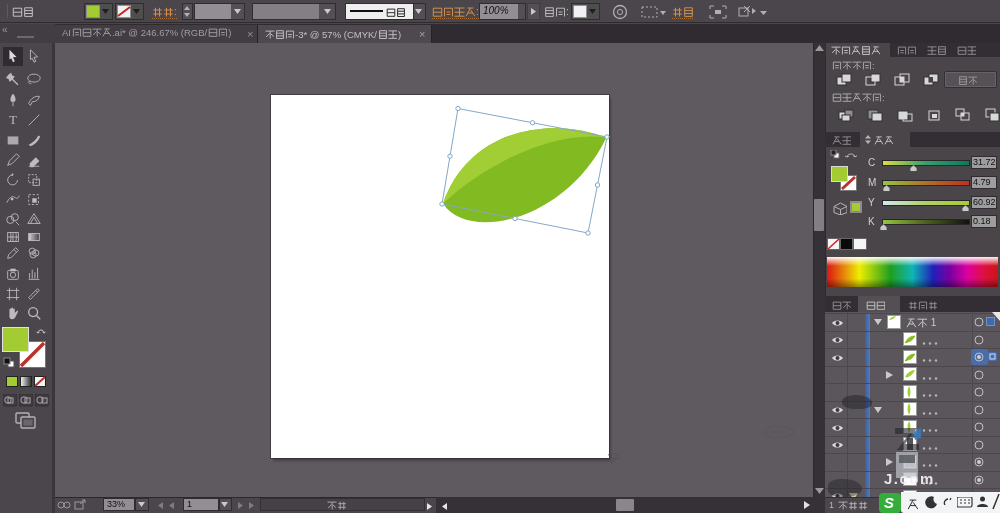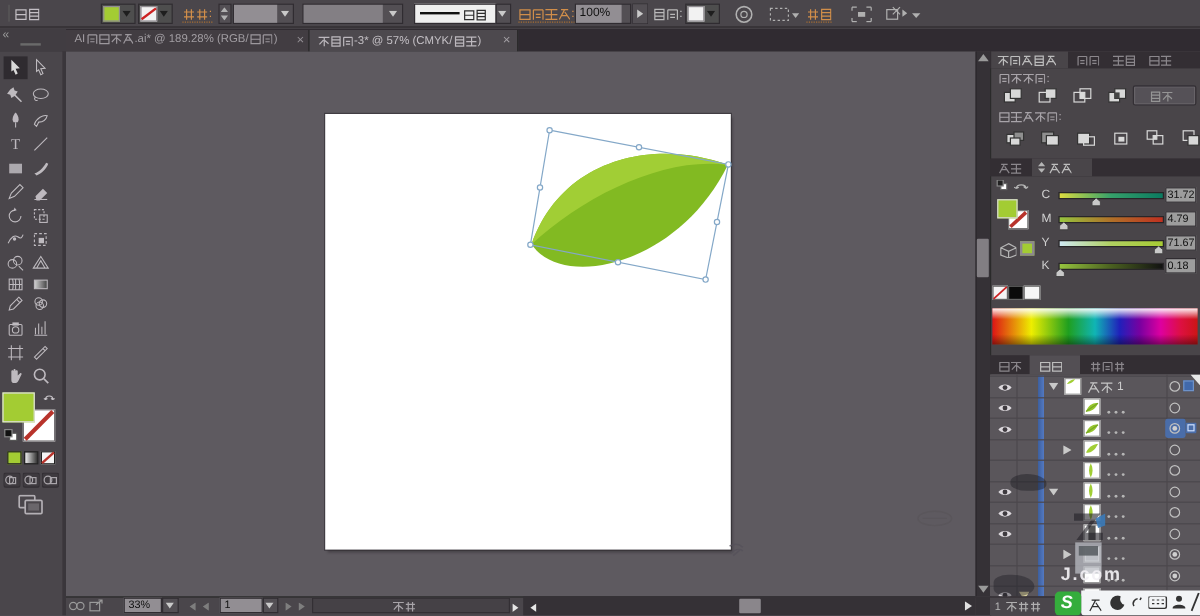--- a/index.html
+++ b/index.html
@@ -53,21 +53,21 @@
       <path d="M0 0h7l-3.5 5z" fill="#c9c9c9"></path>
     </svg>
     <div style="position:absolute;left:432px;top:6px;display:flex;align-items:center;gap:1px;font-size:10px;color:#d8924a;line-height:12px;border-bottom:1px dotted #a96f33">
       <svg width="43" height="12" style="display:block" viewBox="0 0 43 12">
         <path d="M1.3 2.2H9.7V10.2H1.3ZM1.3 6.2H9.7M12.5 2.2V10.5M20.5 2.2V10.5M12.5 2.2H20.5M14.5 6.0H18.5M14.5 8.5H18.5M22.5 2.0H32.5M22.5 6.2H32.5M22.5 10.2H32.5M27.5 2.0V10.2M35.5 2.0H41.5M38.5 2.0L34.1 10.2M38.7 4.0L42.9 10.2M36.0 7.0H41.0" fill="none" stroke="#d8924a" stroke-width="1" opacity="0.95"></path>
       </svg>
       <span style="white-space:pre">:</span>
     </div>
     <div style="position:absolute;left:479px;top:3px;width:47px;height:17px;background:#534f54;border:1px solid #302c31"></div>
     <div style="position:absolute;left:480px;top:4px;width:38px;height:15px;background:#928e93"></div>
-    <div style="position:absolute;left:483px;top:5px;font-size:10px;color:#111;line-height:12px;white-space:pre;">100%</div>
+    <div style="position:absolute;left:483px;top:5px;font-size:10px;color:#111;line-height:12px;white-space:pre;font-style:italic;">100%</div>
     <svg style="position:absolute;left:527px;top:3px;" width="13" height="17" viewBox="0 0 13 17">
       <rect width="13" height="17" fill="#534f54" stroke="#302c31"></rect>
       <path d="M4 5l5 3.5-5 3.5z" fill="#c9c9c9"></path>
     </svg>
     <div style="position:absolute;left:544px;top:6px;display:flex;align-items:center;gap:1px;font-size:10px;color:#c0c0c0;line-height:12px;">
       <svg width="21" height="12" style="display:block" viewBox="0 0 21 12">
         <path d="M1.7 1.8H9.3V10.4H1.7ZM1.7 4.6H9.3M1.7 7.5H9.3M12.5 2.2V10.5M20.5 2.2V10.5M12.5 2.2H20.5M14.5 6.0H18.5M14.5 8.5H18.5" fill="none" stroke="#c0c0c0" stroke-width="1" opacity="0.95"></path>
       </svg>
       <span style="white-space:pre">:</span>
     </div>
@@ -102,21 +102,21 @@
     <div style="position:absolute;left:0px;top:24px;width:1000px;height:19px;background:#302b31"></div>
     <div style="position:absolute;left:0px;top:24px;width:55px;height:19px;background:#413d42"></div>
     <div style="position:absolute;left:2px;top:24px;font-size:10px;color:#9a9a9a;line-height:12px;white-space:pre;">«</div>
     <div style="position:absolute;left:17px;top:36px;width:17px;height:2px;background:#6a6a6a"></div>
     <div style="position:absolute;left:55px;top:25px;width:203px;height:18px;background:#423d42;border-right:1px solid #232323"></div>
     <div style="position:absolute;left:62px;top:27px;display:flex;align-items:center;gap:1px;font-size:9.5px;color:#a19da2;line-height:11px;">
       <span style="white-space:pre">AI</span>
       <svg width="39" height="11" style="display:block" viewBox="0 0 39 11">
         <path d="M1.4 2.1V9.5M8.6 2.1V9.5M1.4 2.1H8.6M3.2 5.5H6.8M3.2 7.8H6.8M11.2 2.1H18.8V9.3H11.2ZM11.2 5.7H18.8M20.5 2.1H29.5M25.2 2.1V9.5M24.6 4.4L21.2 8.0M25.7 4.8L28.8 7.5M32.3 1.9H37.7M35.0 1.9L31.0 9.3M35.2 3.7L39.0 9.3M32.8 6.4H37.2" fill="none" stroke="#a19da2" stroke-width="1" opacity="0.95"></path>
       </svg>
-      <span style="white-space:pre">.ai* @ 189.28% (RGB/</span>
+      <span style="white-space:pre">.ai* @ 246.67% (RGB/</span>
       <svg width="19" height="11" style="display:block" viewBox="0 0 19 11">
         <path d="M1.2 2.1H8.8V9.3H1.2ZM1.2 5.7H8.8M11.4 2.1V9.5M18.6 2.1V9.5M11.4 2.1H18.6M13.2 5.5H16.8M13.2 7.8H16.8" fill="none" stroke="#a19da2" stroke-width="1" opacity="0.95"></path>
       </svg>
       <span style="white-space:pre">)</span>
     </div>
     <div style="position:absolute;left:247px;top:28px;font-size:11px;color:#938f94;line-height:13px;white-space:pre;">×</div>
     <div style="position:absolute;left:258px;top:25px;width:174px;height:18px;background:#4d494e;border-right:1px solid #232323"></div>
     <div style="position:absolute;left:265px;top:29px;display:flex;align-items:center;gap:1px;font-size:9.5px;color:#c3bfc4;line-height:11px;">
       <svg width="29" height="11" style="display:block" viewBox="0 0 29 11">
         <path d="M0.5 2.1H9.5M5.2 2.1V9.5M4.5 4.4L1.2 8.0M5.7 4.8L8.8 7.5M11.6 1.7H18.4V9.5H11.6ZM11.6 4.2H18.4M11.6 6.9H18.4M21.4 2.1V9.5M28.6 2.1V9.5M21.4 2.1H28.6M23.2 5.5H26.8M23.2 7.8H26.8" fill="none" stroke="#c3bfc4" stroke-width="1" opacity="0.95"></path>
@@ -536,21 +536,21 @@
       <path d="M3.5 0L7 3v3.5H0V3z" fill="#c9c9c9" stroke="#333" stroke-width=".7"></path>
     </svg>
     <div style="position:absolute;left:971px;top:176px;width:26px;height:13px;background:#9d9d9d;border:1px solid #302c31"></div>
     <div style="position:absolute;left:973px;top:177px;font-size:9px;color:#111;line-height:11px;white-space:pre;">4.79</div>
     <div style="position:absolute;left:868px;top:197px;font-size:10px;color:#d0d0d0;line-height:12px;white-space:pre;">Y</div>
     <div style="position:absolute;left:883px;top:201px;width:86px;height:4px;background:linear-gradient(90deg,#cfe9f3,#b0d060,#a7cb33);outline:1px solid rgba(0,0,0,.45)"></div>
     <svg style="position:absolute;left:961.7074px;top:205px;" width="7" height="7" viewBox="0 0 7 7">
       <path d="M3.5 0L7 3v3.5H0V3z" fill="#c9c9c9" stroke="#333" stroke-width=".7"></path>
     </svg>
     <div style="position:absolute;left:971px;top:196px;width:26px;height:13px;background:#9d9d9d;border:1px solid #302c31"></div>
-    <div style="position:absolute;left:973px;top:197px;font-size:9px;color:#111;line-height:11px;white-space:pre;">71.67</div>
+    <div style="position:absolute;left:973px;top:197px;font-size:9px;color:#111;line-height:11px;white-space:pre;">60.92</div>
     <div style="position:absolute;left:868px;top:216px;font-size:10px;color:#d0d0d0;line-height:12px;white-space:pre;">K</div>
     <div style="position:absolute;left:883px;top:220px;width:86px;height:4px;background:linear-gradient(90deg,#96c43e,#4a6020,#121212);outline:1px solid rgba(0,0,0,.45)"></div>
     <svg style="position:absolute;left:879.6978px;top:224px;" width="7" height="7" viewBox="0 0 7 7">
       <path d="M3.5 0L7 3v3.5H0V3z" fill="#c9c9c9" stroke="#333" stroke-width=".7"></path>
     </svg>
     <div style="position:absolute;left:971px;top:215px;width:26px;height:13px;background:#9d9d9d;border:1px solid #302c31"></div>
     <div style="position:absolute;left:973px;top:216px;font-size:9px;color:#111;line-height:11px;white-space:pre;">0.18</div>
     <div style="position:absolute;left:827px;top:238px;width:13px;height:12px;background:#f5f5f5;border:1px solid #666"></div>
     <svg style="position:absolute;left:827px;top:238px;" width="13" height="12" viewBox="0 0 13 12">
       <path d="M1 11L12 1" stroke="#cc2222" stroke-width="1.5"></path>

